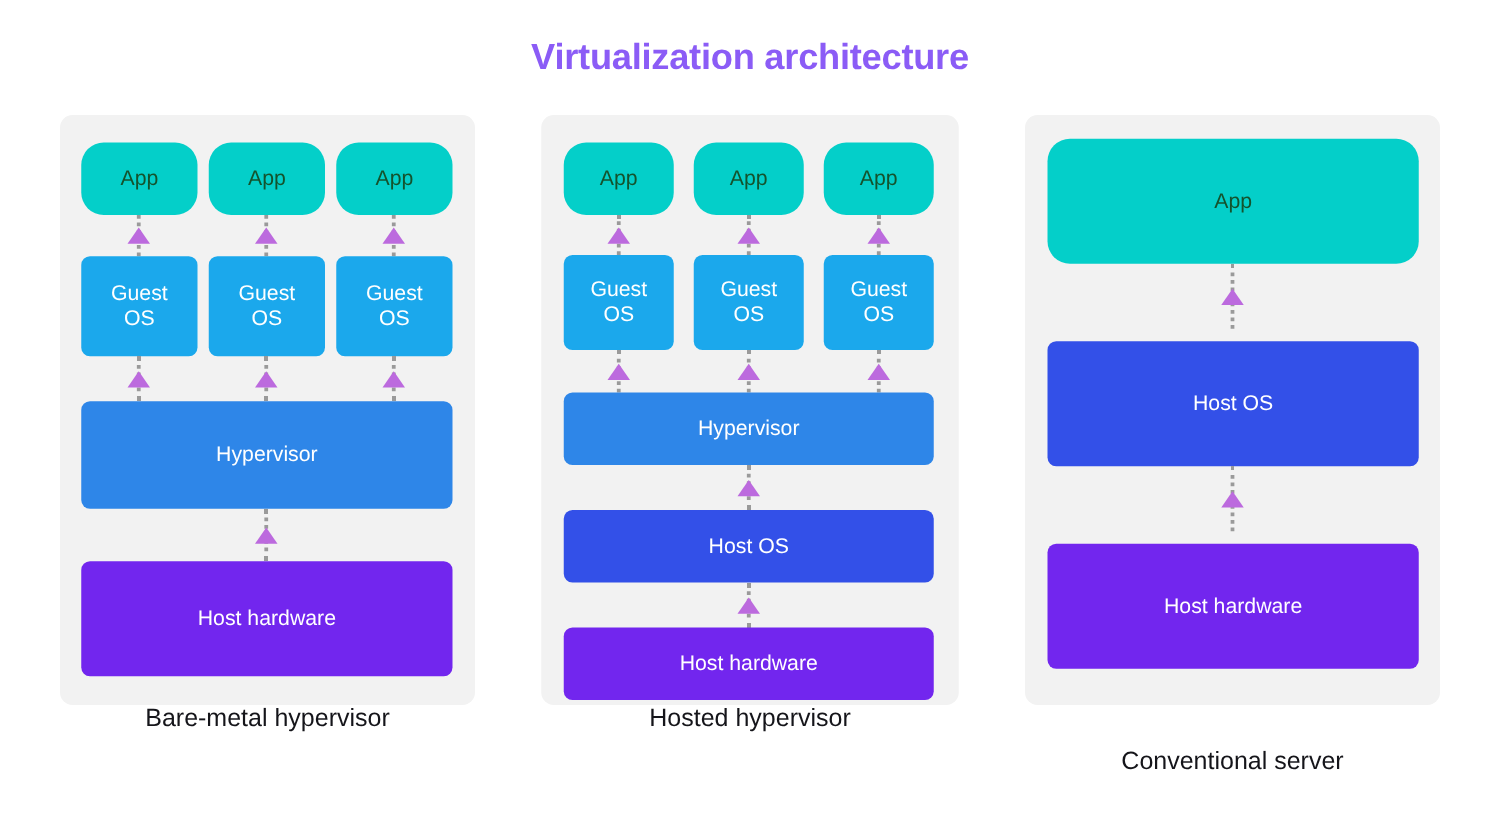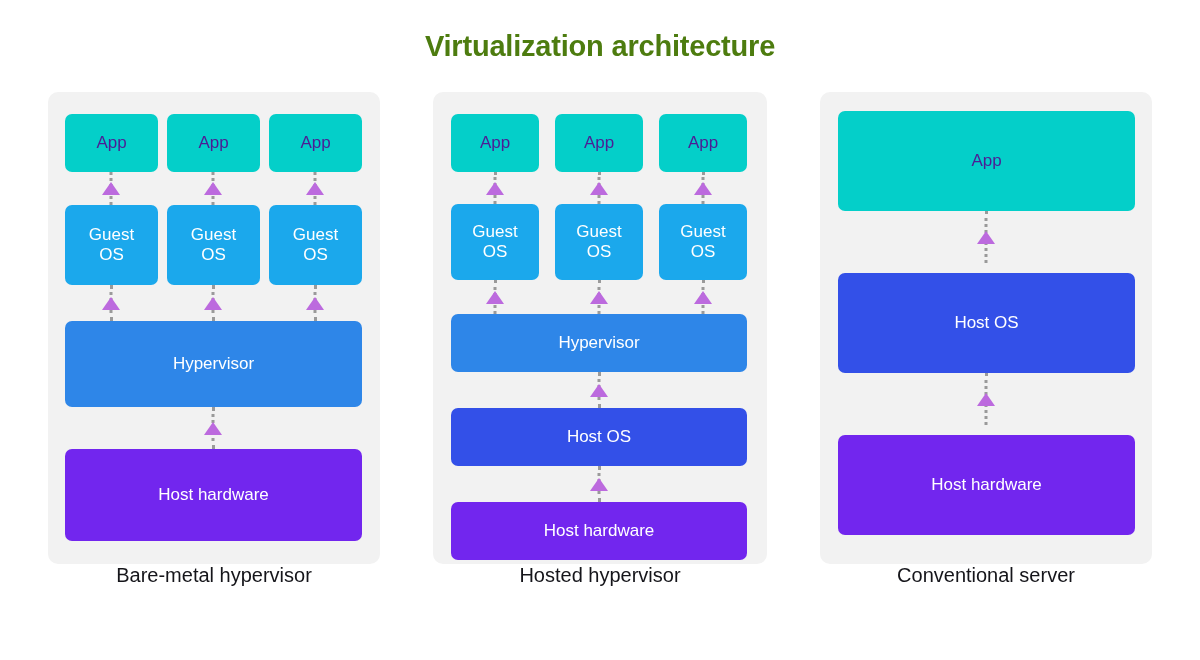--- a/index.html
+++ b/index.html
@@ -14,21 +14,21 @@
   }
 
   .page-title {
     position: absolute;
     top: 30px;
     left: 0;
     width: 1200px;
     text-align: center;
     font-size: 29px;
     font-weight: bold;
-    color: #4d7c0f;
+    color: #8b5cf6;
     letter-spacing: -0.2px;
   }
 
   .columns {
     position: absolute;
     top: 92px;
     left: 0;
     width: 1200px;
     height: 540px;
   }
@@ -54,35 +54,35 @@
 
   .caption {
     text-align: center;
     font-size: 20px;
     color: #15151a;
     font-weight: normal;
   }
 
   .cap-0 { }
   .cap-1 { }
-  .cap-2 { }
+  .cap-2 { margin-top: 34px; }
 
   
   .box {
     position: absolute;
     border-radius: 7px;
     display: flex;
     align-items: center;
     justify-content: center;
     text-align: center;
     line-height: 1.2;
     color: #ffffff;
     font-size: 17px;
   }
-  .box.dark-text { color: #4c1d95; }
+  .box.dark-text { color: #14532d; border-radius: 18px; }
 
   
   .conn {
     position: absolute;
     width: 22px;
     display: flex;
     align-items: center;
     justify-content: center;
   }
   .conn .line {

